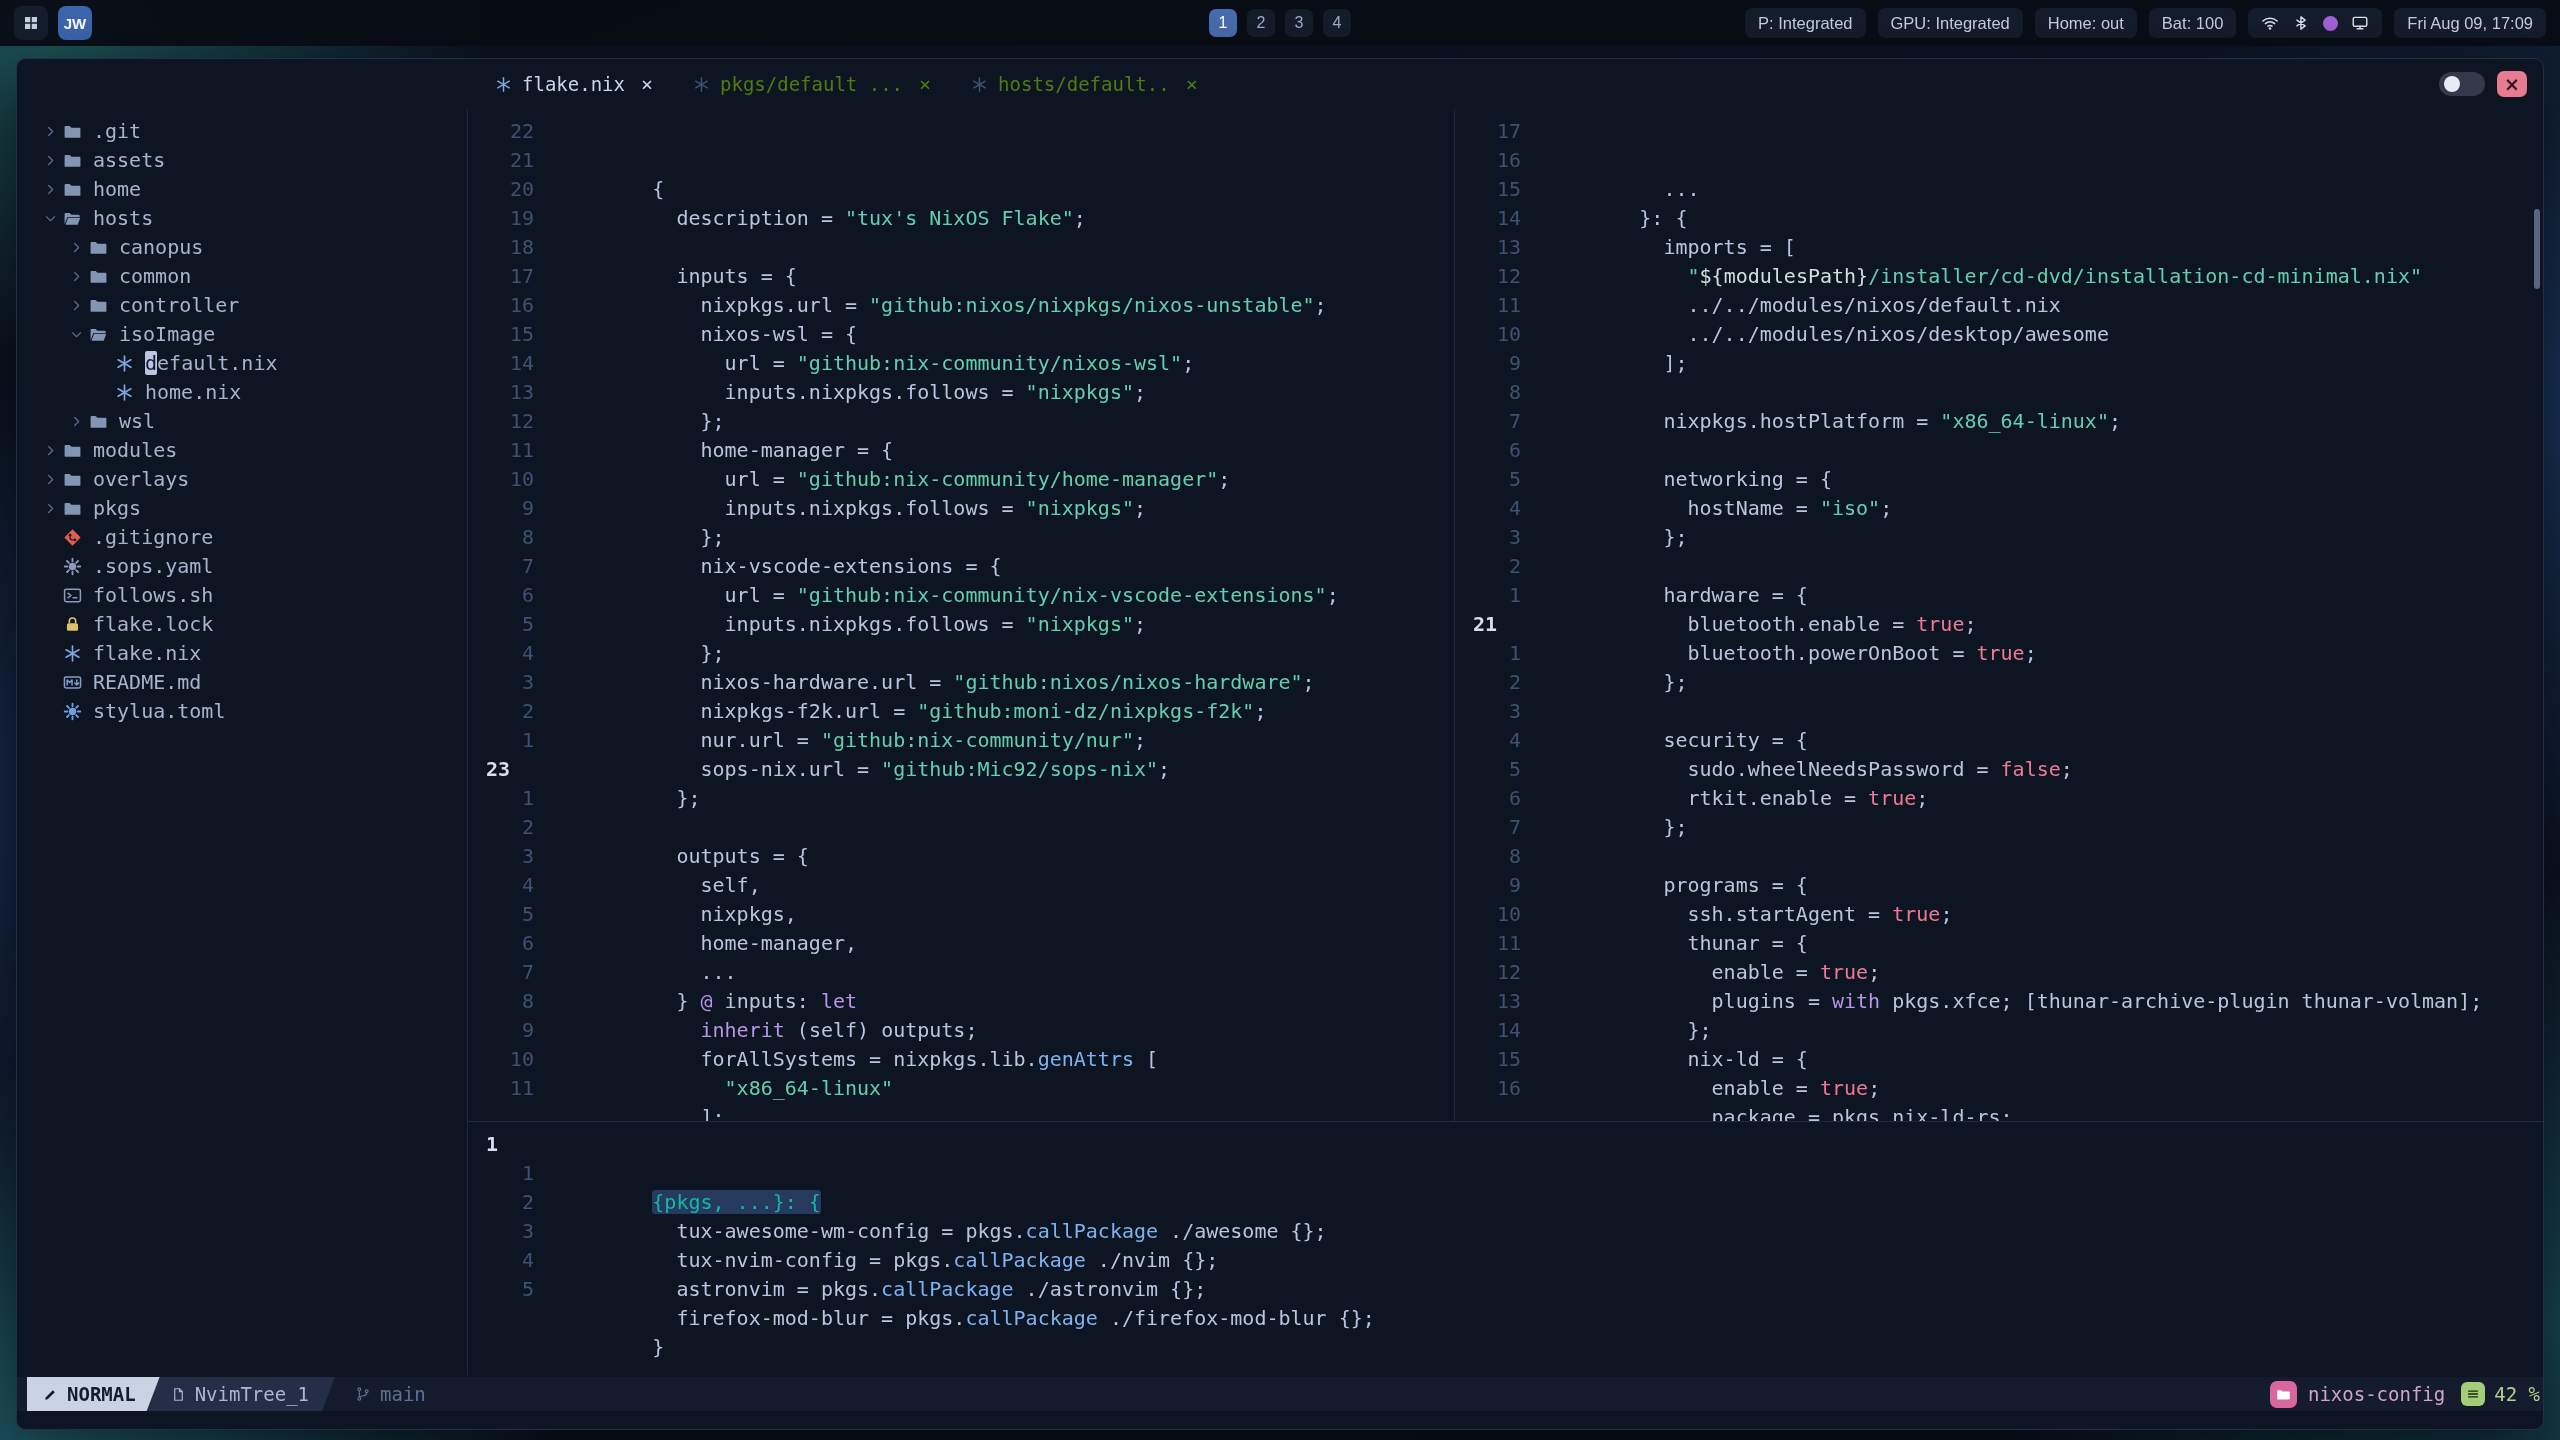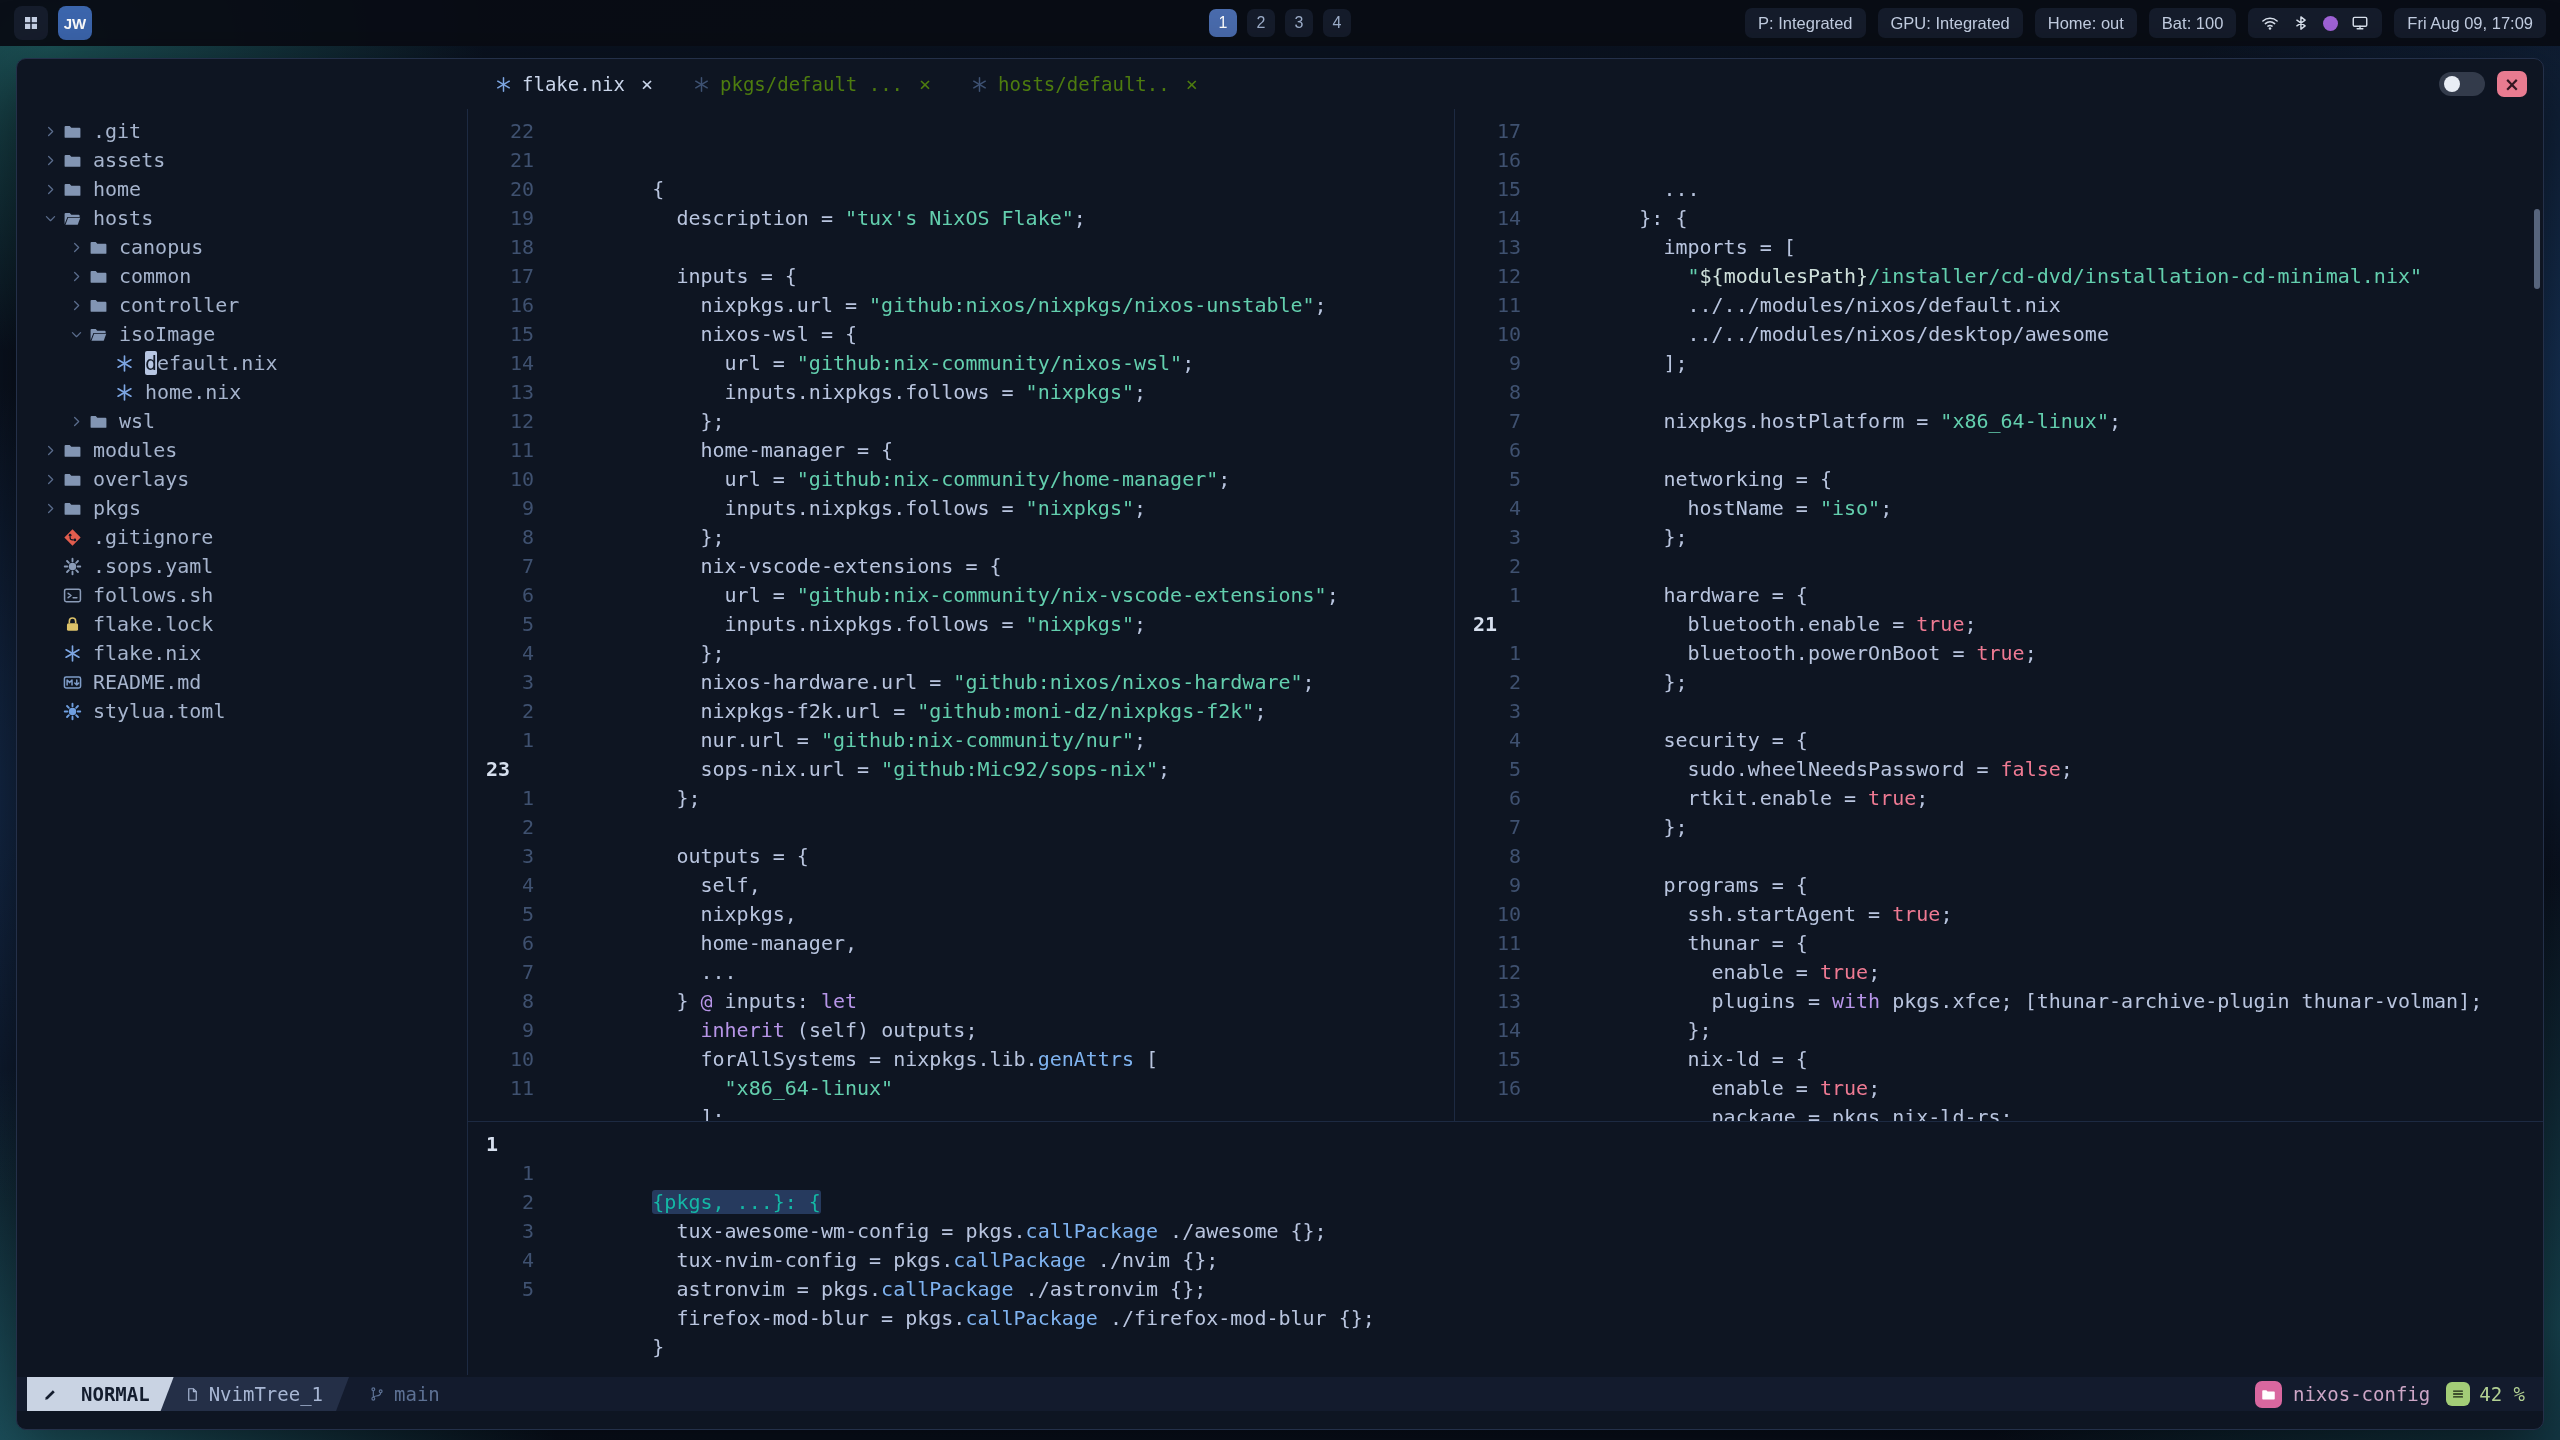--- a/index.html
+++ b/index.html
@@ -84,28 +84,28 @@
   .tok.b{color:#ef7a93}
   .tok.k{color:#b795e8}
   .tok.f{color:#7fb3f0}
   .tok.i{color:#cfe0db}
   .tok.sel{background:#263a5e;border-radius:3px;color:#14b8a6}
   .scrollthumb{position:absolute;right:3px;top:150px;width:6px;height:80px;background:#93a7c8;opacity:.55;border-radius:3px}
 
   
   .statusline{position:absolute;left:0;right:0;top:1318px;height:34px;background:#131b2d;
     display:flex;align-items:center;font:19px "DejaVu Sans Mono",monospace}
-  .st-mode{position:relative;z-index:2;height:100%;display:flex;align-items:center;gap:23px;
+  .st-mode{position:relative;z-index:2;height:100%;display:flex;align-items:center;gap:9px;
     margin-left:10px;padding:0 24px 0 16px;background:#c9d3e3;color:#141d2e;font-weight:700;
     clip-path:polygon(0 0,100% 0,calc(100% - 13px) 100%,0 100%)}
   .st-buf{height:100%;display:flex;align-items:center;gap:9px;margin-left:-13px;
     padding:0 26px 0 24px;background:#242f47;color:#a8b7d4;
     clip-path:polygon(0 0,100% 0,calc(100% - 13px) 100%,0 100%)}
   .st-branch{display:flex;align-items:center;gap:9px;margin-left:20px;color:#5d7194}
-  .st-right{margin-left:auto;margin-right:18px;display:flex;align-items:center;gap:16px}
+  .st-right{margin-left:auto;margin-right:3px;display:flex;align-items:center;gap:16px}
   .st-proj{display:flex;align-items:center;gap:11px}
   .projic{width:27px;height:27px;border-radius:7px;background:#d9679f;color:#ffffff;
     display:flex;align-items:center;justify-content:center}
   .projname{color:#cda6c6}
   .st-scroll{display:flex;align-items:center;gap:9px}
   .scrollic{width:24px;height:24px;border-radius:6px;background:#a3cd77;color:#1c2615;
     display:flex;align-items:center;justify-content:center}
   .scrolltxt{color:#b2d093}
 </style>
 </head>

